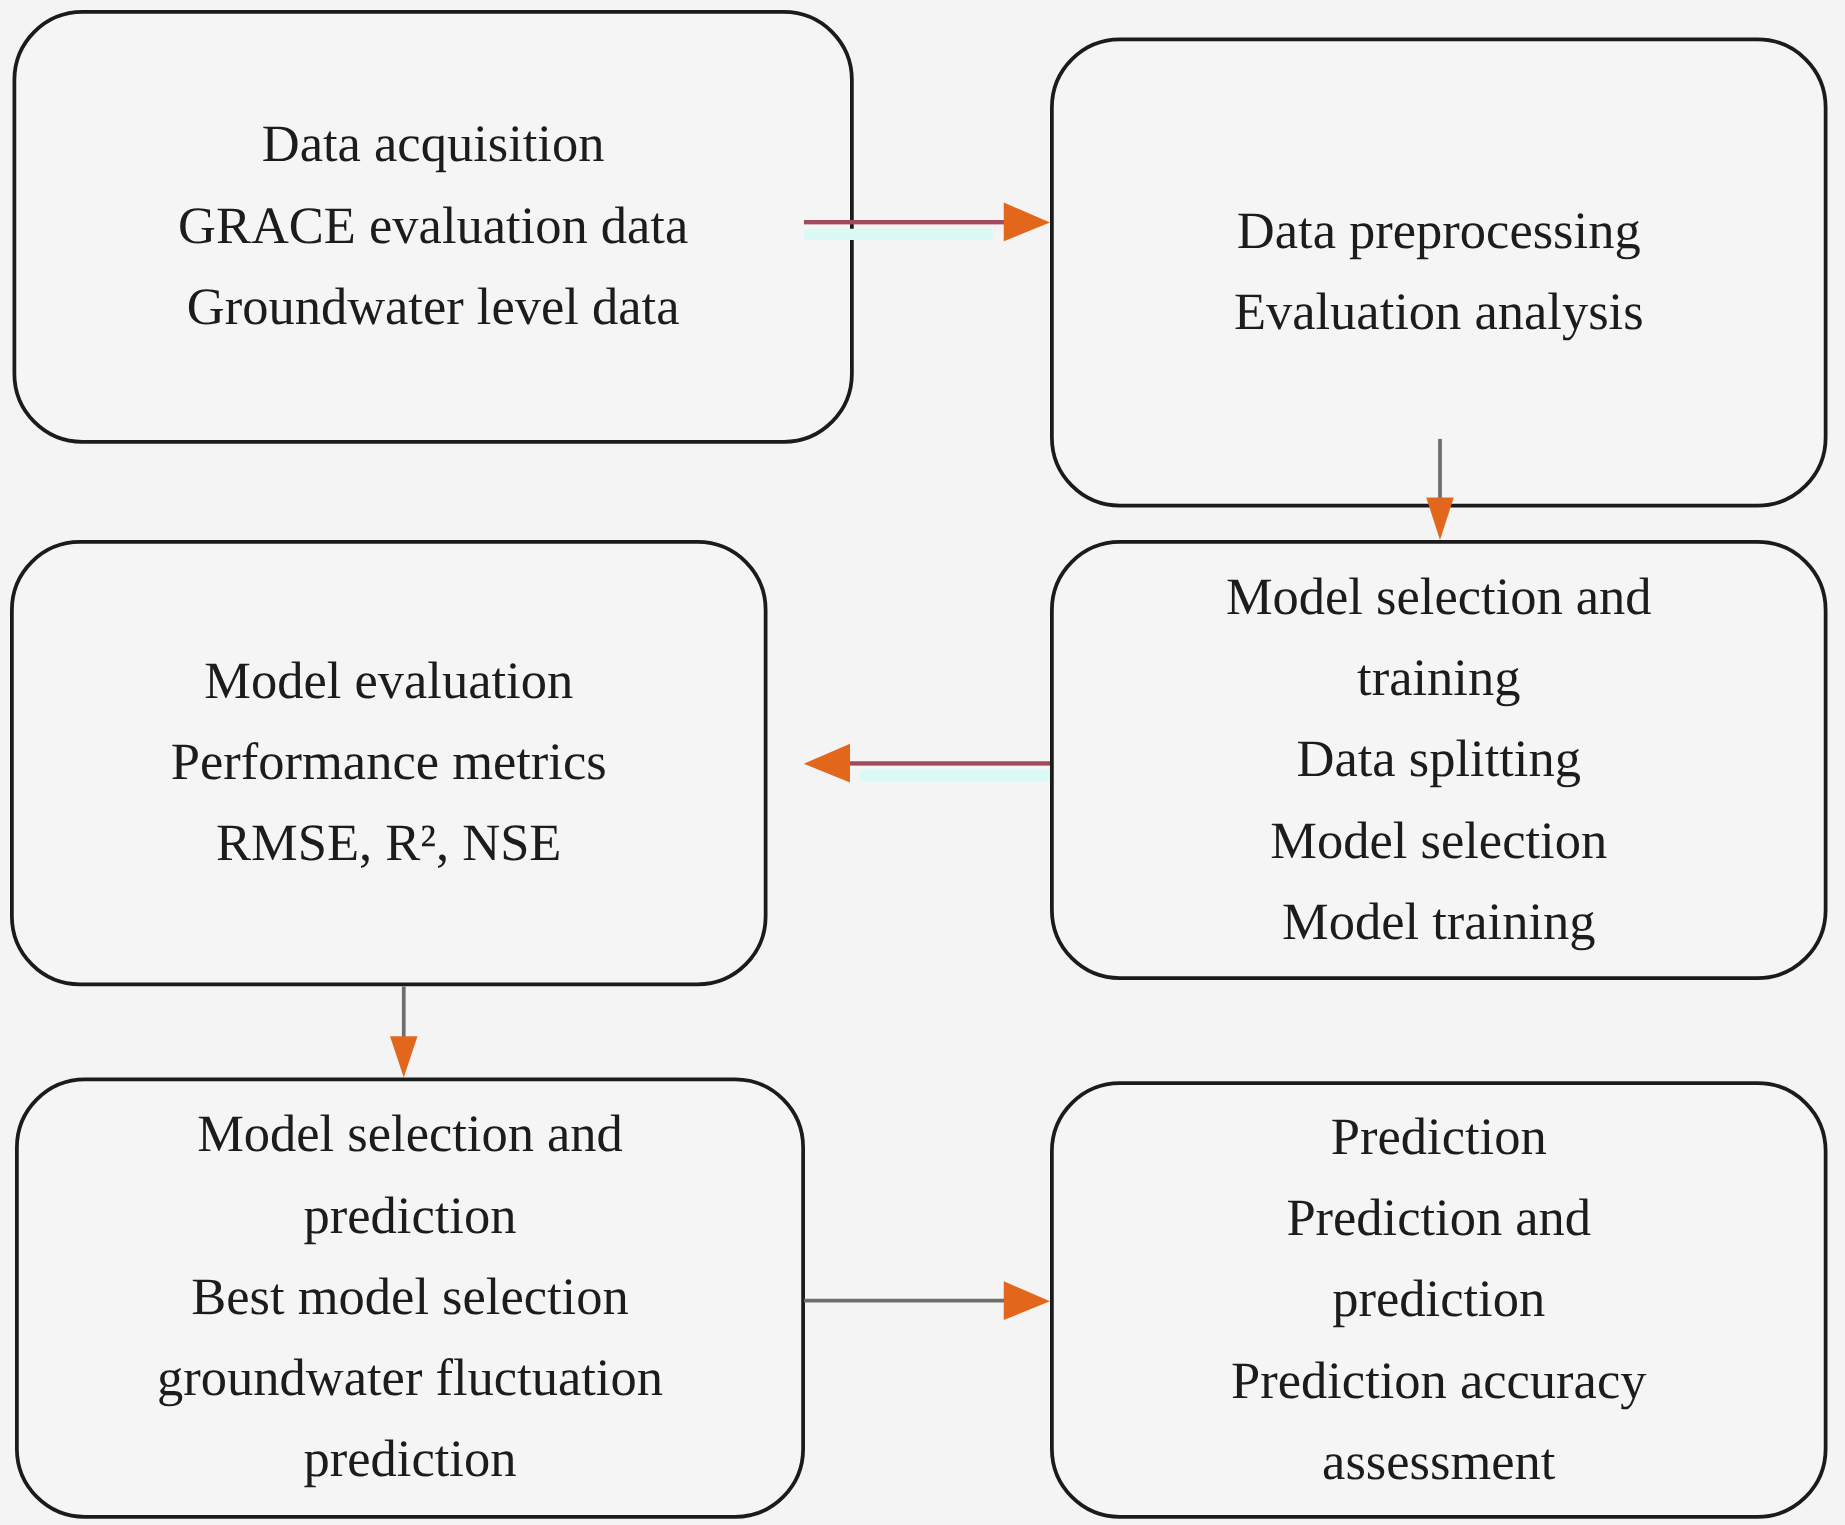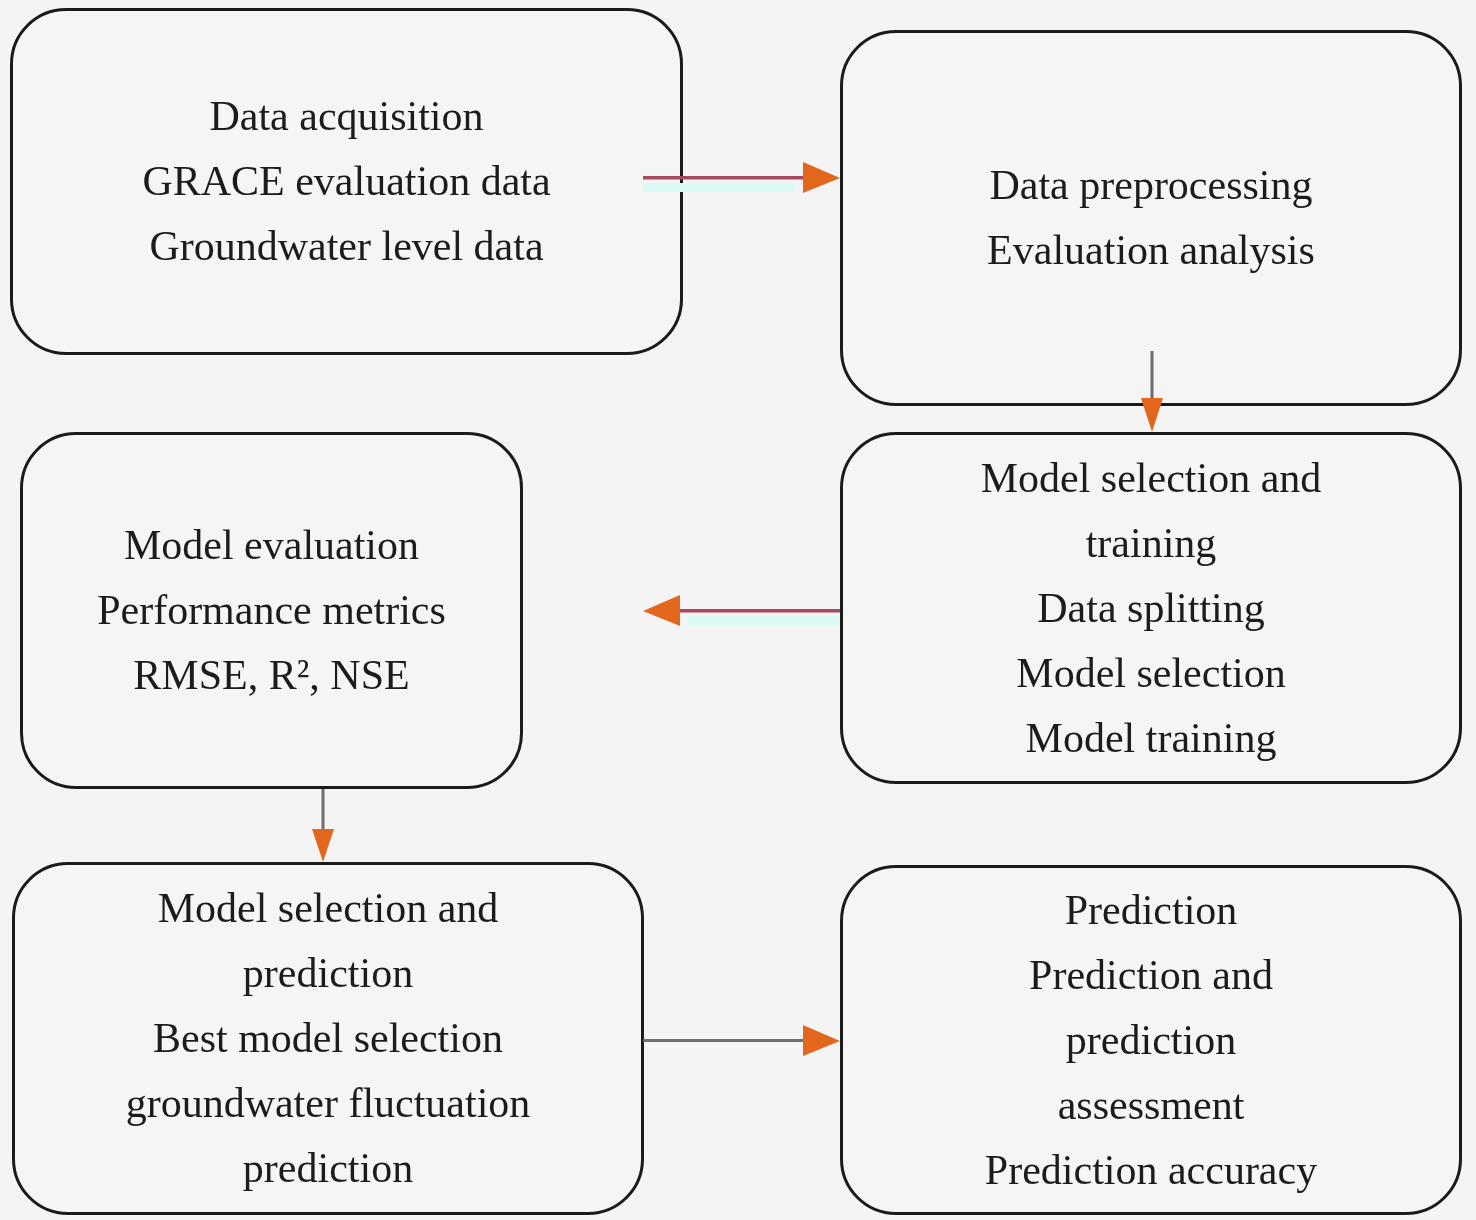--- a/index.html
+++ b/index.html
@@ -23,21 +23,21 @@
     align-items: center;
     text-align: center;
     font-size: 42px;
     line-height: 65px;
     padding: 10px 28px;
   }
   .box .bline { display: block; white-space: nowrap; }
   .box0 { left: 10px;  top: 8px;   width: 673px; height: 347px; }
   .box1 { left: 840px; top: 3px;   width: 622px; height: 376px; margin-top: 27px; }
   .box2 { left: 840px; top: 432px; width: 622px; height: 352px; }
-  .box3 { left: 20px;  top: 432px; width: 503px; height: 357px; }
+  .box3 { left: 8px;  top: 432px; width: 606px; height: 357px; }
   .box4 { left: 12px;  top: 862px; width: 632px; height: 353px; }
   .box5 { left: 840px; top: 865px; width: 622px; height: 350px; }
   svg.arrow { position: absolute; display: block; }
   .arrow1 { left: 643px; top: 156px;  width: 197px; height: 44px; }
   .arrow2 { left: 1134px; top: 351px; width: 36px;  height: 81px; }
   .arrow3 { left: 643px; top: 589px;  width: 197px; height: 44px; }
   .arrow4 { left: 305px; top: 789px;  width: 36px;  height: 73px; }
   .arrow5 { left: 643px; top: 1019px; width: 197px; height: 44px; }
 </style>
 </head>
@@ -75,22 +75,22 @@
     <span class="bline">prediction</span>
     <span class="bline">Best model selection</span>
     <span class="bline">groundwater fluctuation</span>
     <span class="bline">prediction</span>
   </div>
 
   <div class="box box5">
     <span class="bline">Prediction</span>
     <span class="bline">Prediction and</span>
     <span class="bline">prediction</span>
+    <span class="bline">Prediction accuracy</span>
     <span class="bline">assessment</span>
-    <span class="bline">Prediction accuracy</span>
   </div>
 
   <svg class="arrow arrow1" viewBox="0 0 197 44">
     <rect x="0" y="27" width="152" height="9" fill="#dcfaf5"></rect>
     <rect x="0" y="20" width="163" height="3.5" fill="#a34a5e"></rect>
     <polygon points="160,6 197,22 160,37" fill="#e2671c"></polygon>
   </svg>
 
   <svg class="arrow arrow2" viewBox="0 0 36 81">
     <rect x="16.5" y="0" width="3" height="50" fill="#6e6e6e"></rect>

